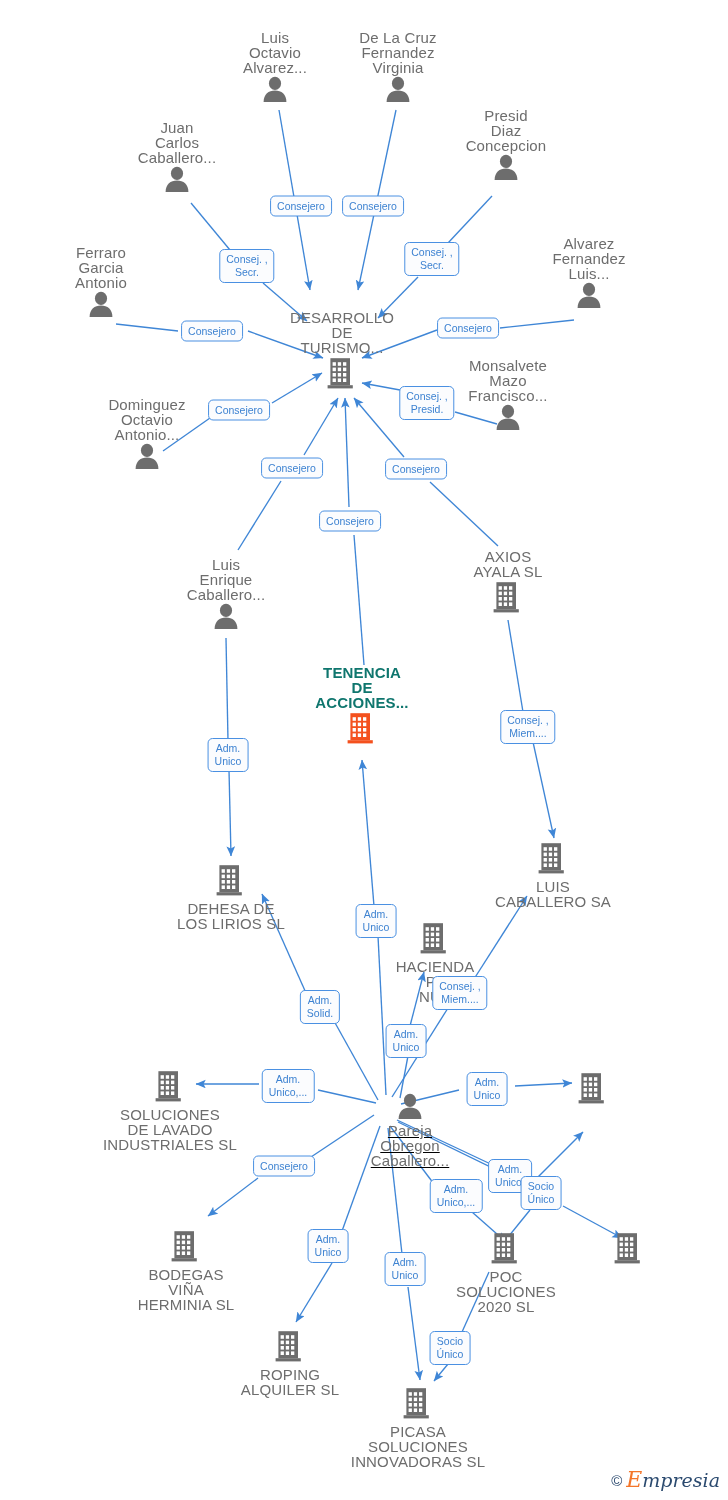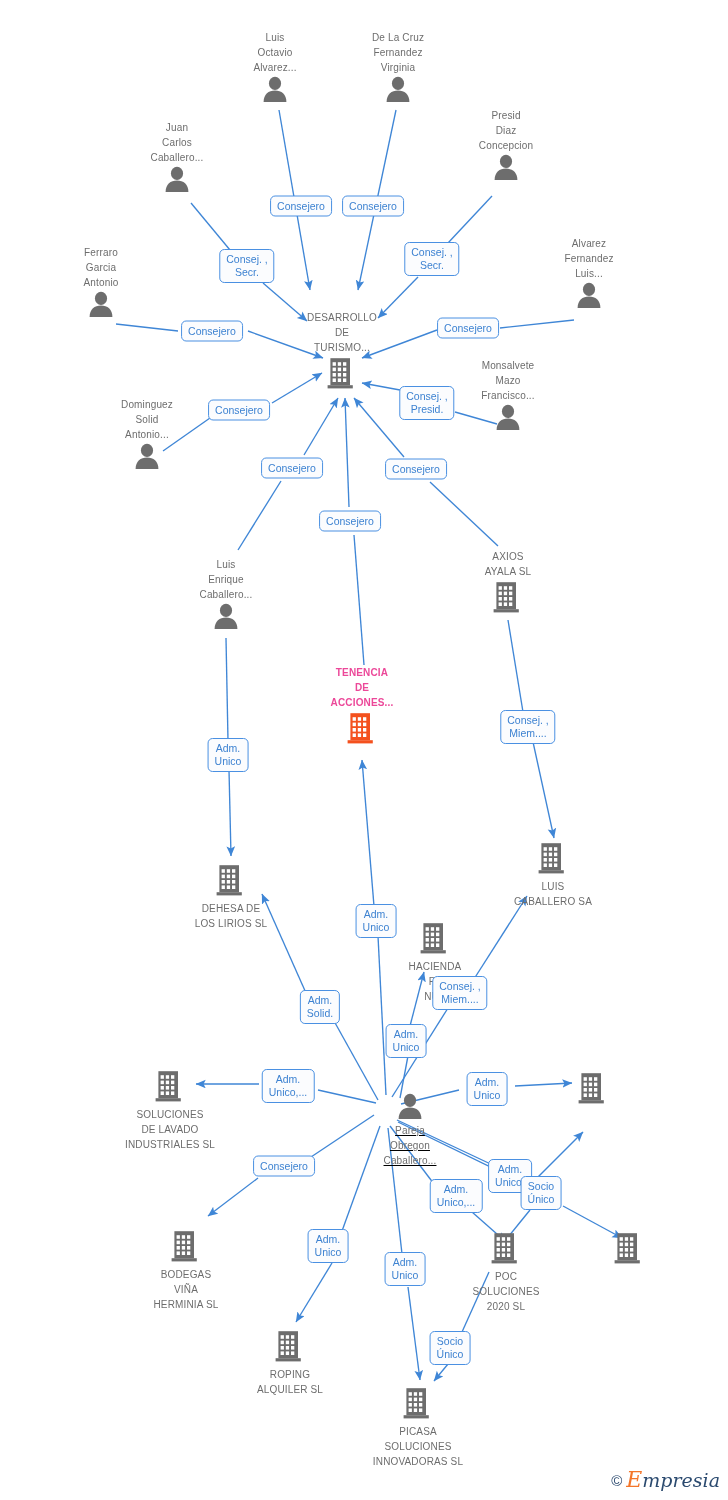--- a/index.html
+++ b/index.html
@@ -6,26 +6,26 @@
   body{
     font-family:"Liberation Sans", sans-serif;
     width:728px;height:1500px;position:relative;overflow:hidden;
   }
   #canvas{position:absolute;left:0;top:0;width:728px;height:1500px;}
   #edges{position:absolute;left:0;top:0;width:728px;height:1500px;}
 
   
   .node{position:absolute;transform:translate(-50%,0);text-align:center;width:150px;}
   .node .label{
-    color:#6d6d6d;font-size:10px;line-height:15px;
+    color:#6d6d6d;font-size:15px;line-height:15px;
     letter-spacing:.15px;white-space:pre-line;
   }
   .node.company .label{color:#6d6d6d;}
   .node .glyph{display:block;margin:1px auto 0;}
-  .node.center .label{color:#ec4899;font-weight:600;}
+  .node.center .label{color:#0f766e;font-weight:600;}
 
   
   .badge{
     position:absolute;transform:translate(-50%,-50%);
     border:1.4px solid #4a90e2;border-radius:5px;
     background:#fbfcfe;color:#3d82d1;
     font-size:10.5px;line-height:13px;text-align:center;
     padding:3px 6px;white-space:pre-line;
     box-sizing:border-box;
   }
@@ -186,21 +186,21 @@
         <div class="label">Monsalvete
 Mazo
 Francisco...</div>
         <span class="glyph"><svg width="30" height="26" viewBox="0 0 30 26">
             <ellipse cx="15" cy="7.4" rx="6.1" ry="6.6" fill="#6d6d6d"></ellipse>
             <path d="M3.6 26 C3.6 18.4 8.6 14.6 15 14.6 C21.4 14.6 26.4 18.4 26.4 26 Z" fill="#6d6d6d"></path>
           </svg></span>
       </div>
       <div class="node person" style="left: 147px; top: 397px;">
         <div class="label">Dominguez
-Solid
+Octavio
 Antonio...</div>
         <span class="glyph"><svg width="30" height="26" viewBox="0 0 30 26">
             <ellipse cx="15" cy="7.4" rx="6.1" ry="6.6" fill="#6d6d6d"></ellipse>
             <path d="M3.6 26 C3.6 18.4 8.6 14.6 15 14.6 C21.4 14.6 26.4 18.4 26.4 26 Z" fill="#6d6d6d"></path>
           </svg></span>
       </div>
       <div class="node person" style="left: 226px; top: 557px;">
         <div class="label">Luis
 Enrique
 Caballero...</div>

